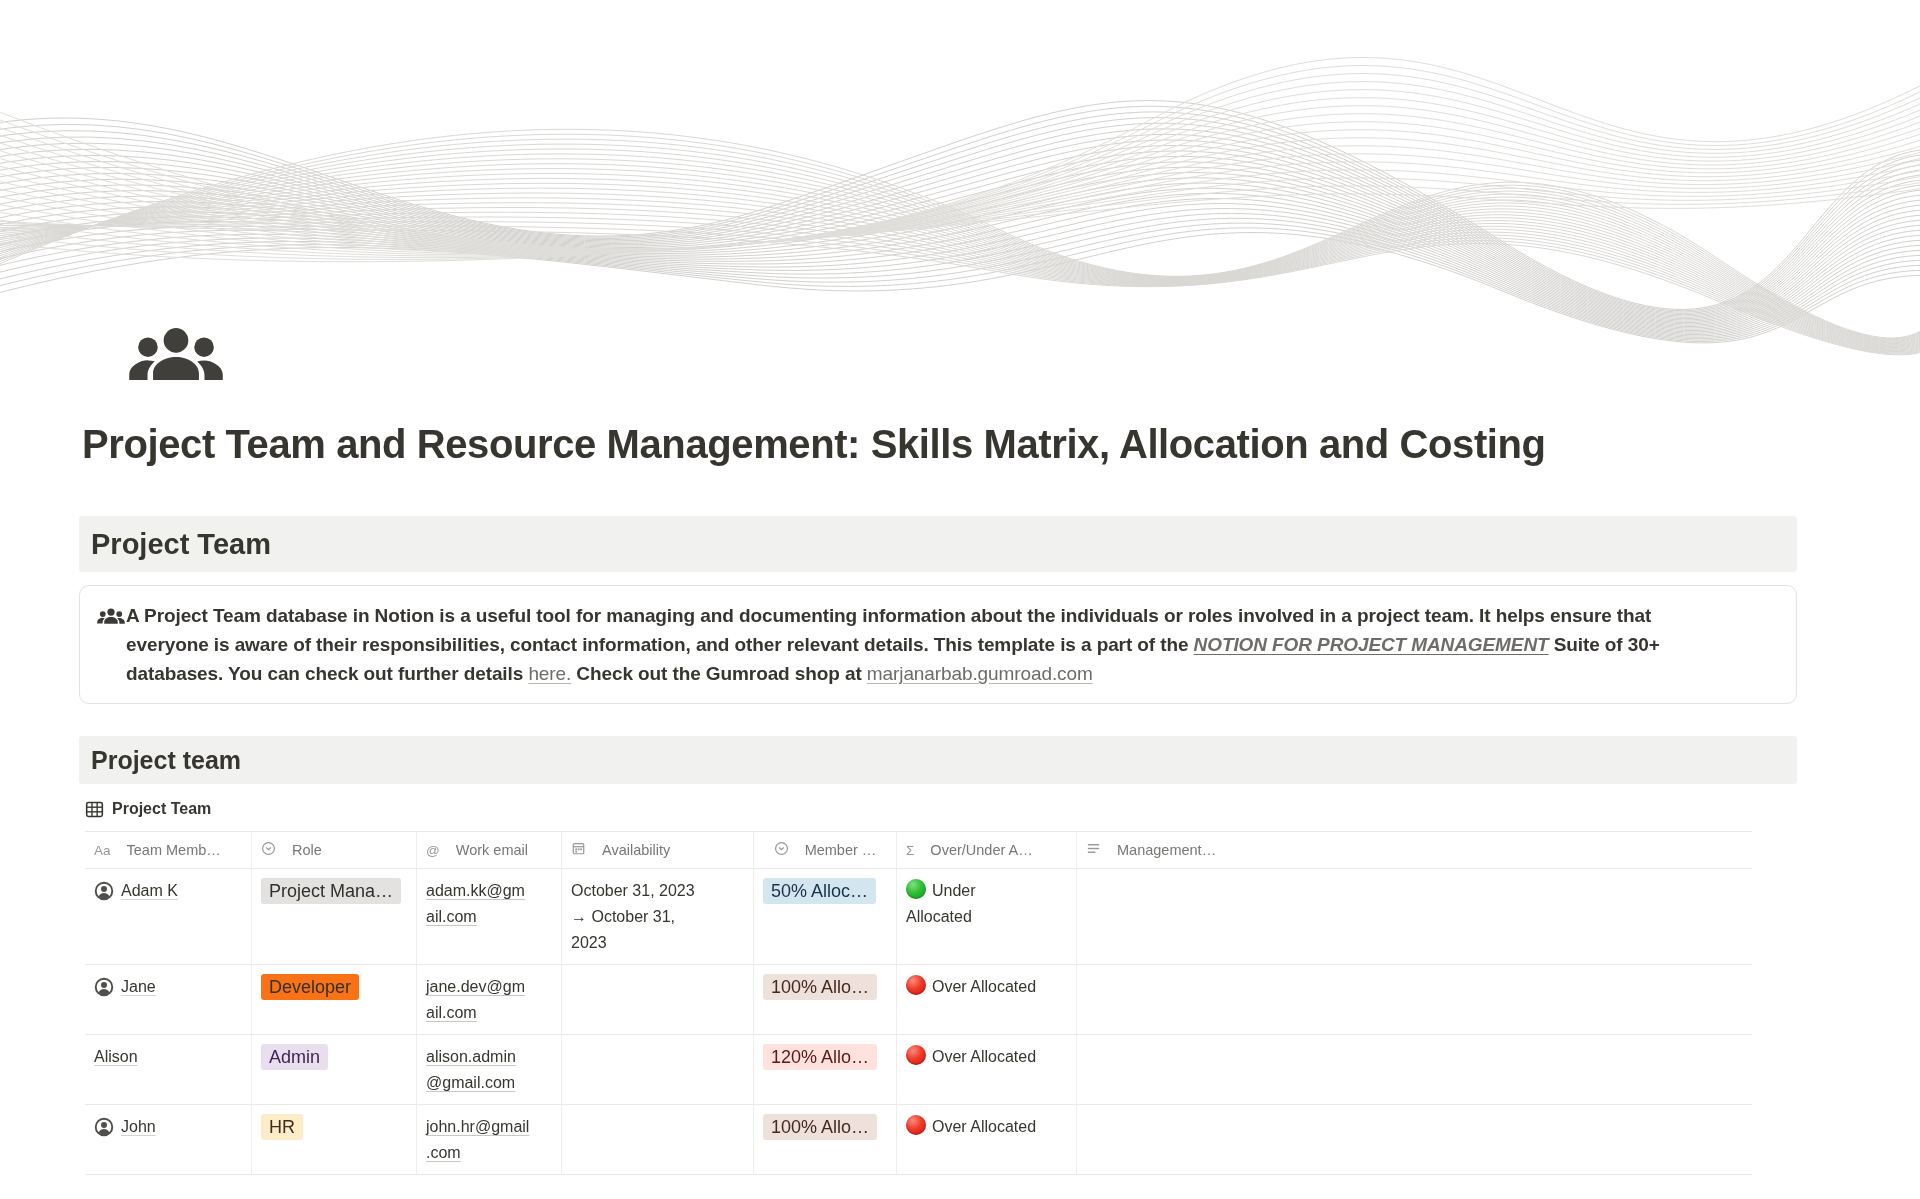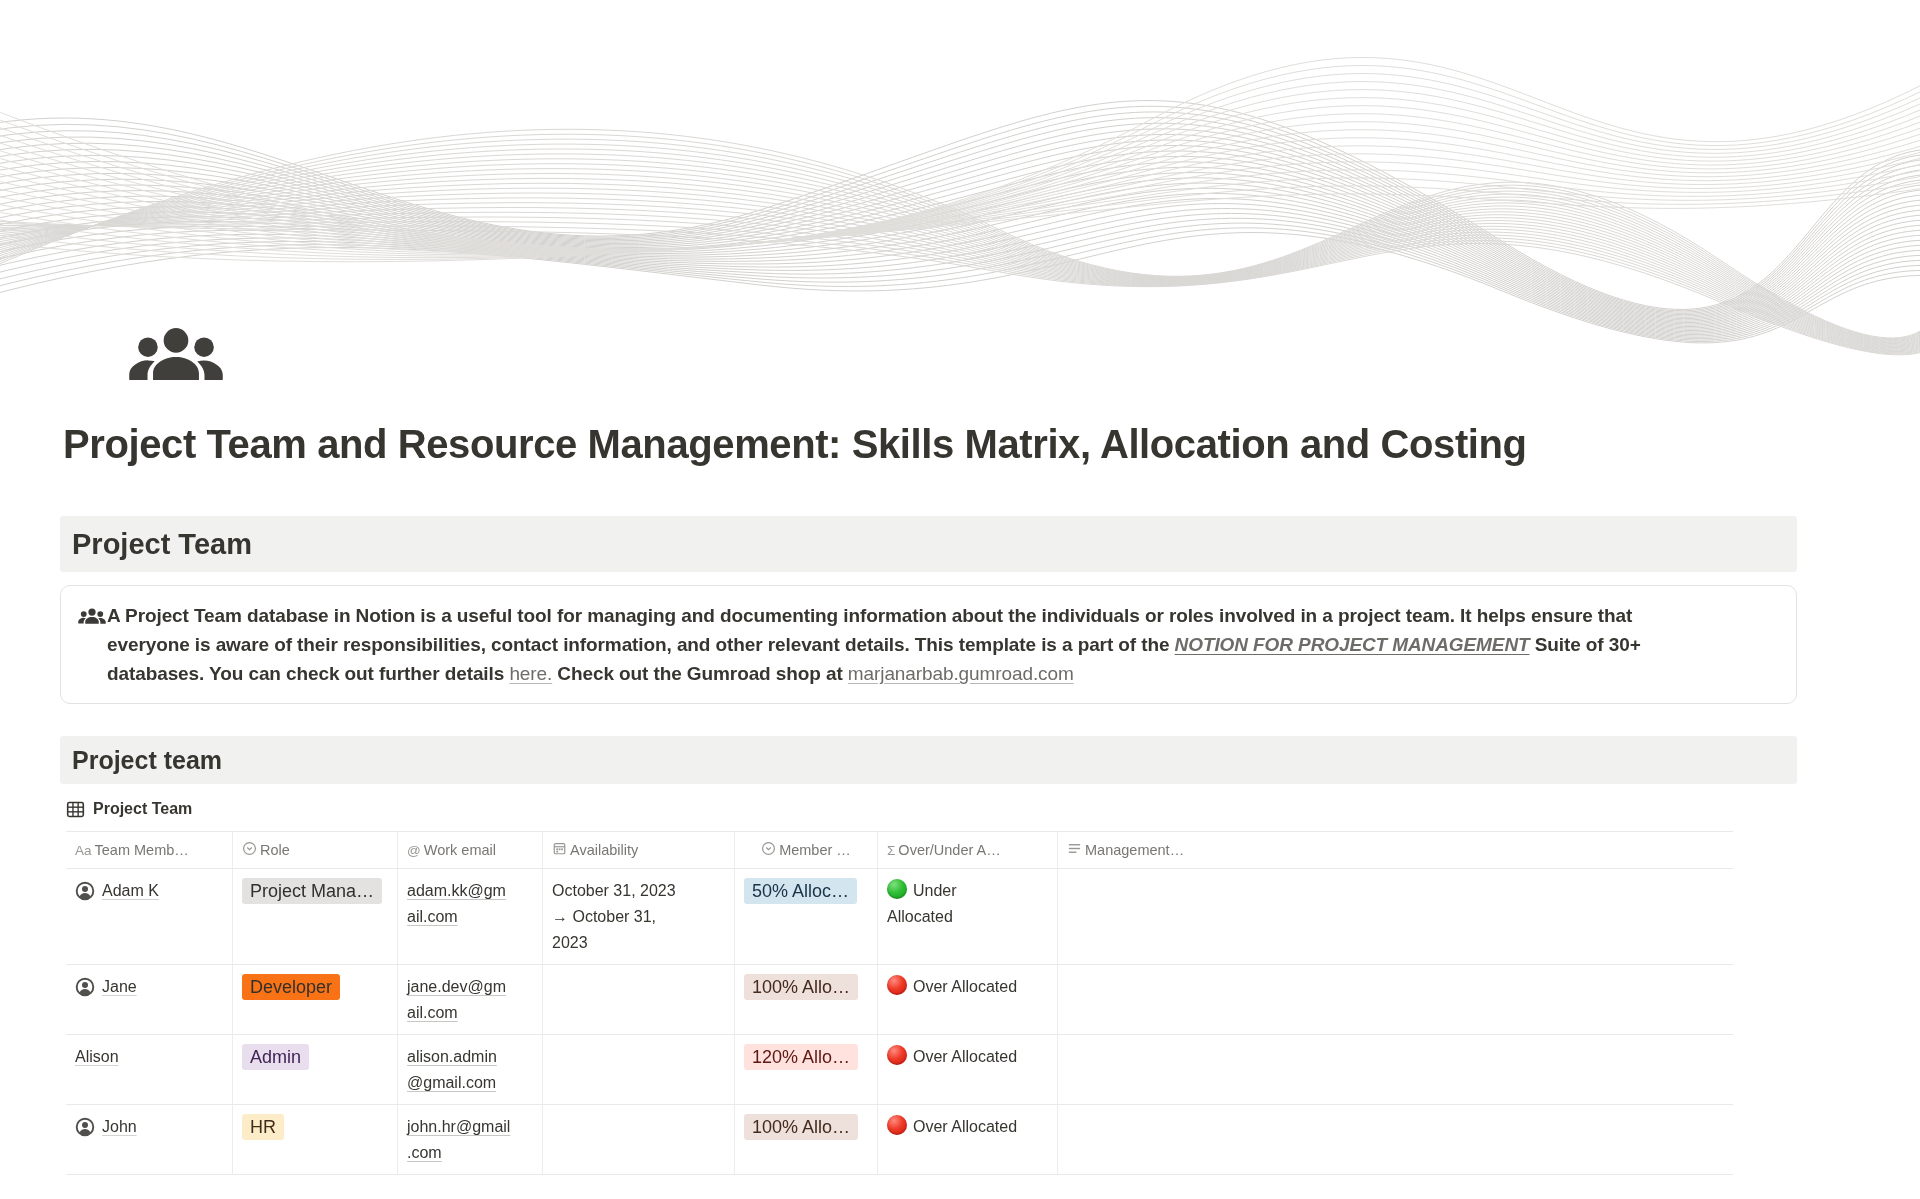--- a/index.html
+++ b/index.html
@@ -6,21 +6,21 @@
   html,body { width:1920px; height:1199px; background:#ffffff; overflow:hidden;
     font-family:"Liberation Sans","DejaVu Sans",sans-serif; color:#37352F; }
 
   
   .cover { position:relative; width:1920px; height:362px; background:#ffffff; overflow:hidden; }
   .cover svg { position:absolute; top:0; left:0; }
 
   .page-icon { position:absolute; left:125px; top:320px; width:102px; height:68px; z-index:5; }
 
   
-  .content { position:relative; width:1920px; padding:0 123px 0 60px; }
+  .content { position:relative; width:1920px; padding:0 123px 0 79px; }
 
   h1.page-title { margin-top:58px; padding-left:3px; font-size:40px; line-height:48px;
     font-weight:700; letter-spacing:-0.4px; color:#37352F; }
 
   .gray-heading { background:#F1F1EF; border-radius:3px; margin-top:48px;
     padding:10px 14px 10px 12px; font-weight:700; color:#37352F; }
   .gray-heading.h2 { font-size:29px; line-height:36px; }
   .gray-heading.h3 { margin-top:32px; font-size:25px; line-height:32px; padding:8px 14px 8px 12px; }
 
   
@@ -33,21 +33,21 @@
     text-decoration:underline; text-underline-offset:3px; cursor:pointer; }
   .link-plain { font-weight:400; color:#6e6c68; text-decoration:underline;
     text-decoration-color:#b9b7b3; text-underline-offset:3px; cursor:pointer; }
 
   
   .view-title { margin-top:10px; padding-left:6px; height:30px; display:flex;
     align-items:center; gap:8px; font-size:16px; font-weight:600; color:#37352F; cursor:pointer; }
 
   .db-table { margin-top:7px; margin-left:6px; width:1667px; }
   .db-header { display:flex; border-top:1px solid #E9E9E7; border-bottom:1px solid #E9E9E7; height:38px; }
-  .th { display:flex; align-items:center; gap:3px; padding:0 9px; font-size:14.5px;
+  .th { display:flex; align-items:center; gap:16px; padding:0 9px; font-size:14.5px;
     color:#787774; border-right:1px solid #EDEDEB; overflow:hidden; white-space:nowrap; cursor:pointer; }
   .th:last-child { border-right:none; }
   .i-text { font-size:13.5px; color:#9A9894; font-weight:400; }
   .col-label { overflow:hidden; text-overflow:ellipsis; }
 
   .db-row { display:flex; border-bottom:1px solid #E9E9E7; }
   .td { padding:9px 9px 8px 9px; font-size:16px; line-height:26px;
     border-right:1px solid #EDEDEB; overflow:hidden; cursor:pointer; }
   .td:last-child { border-right:none; }
 

